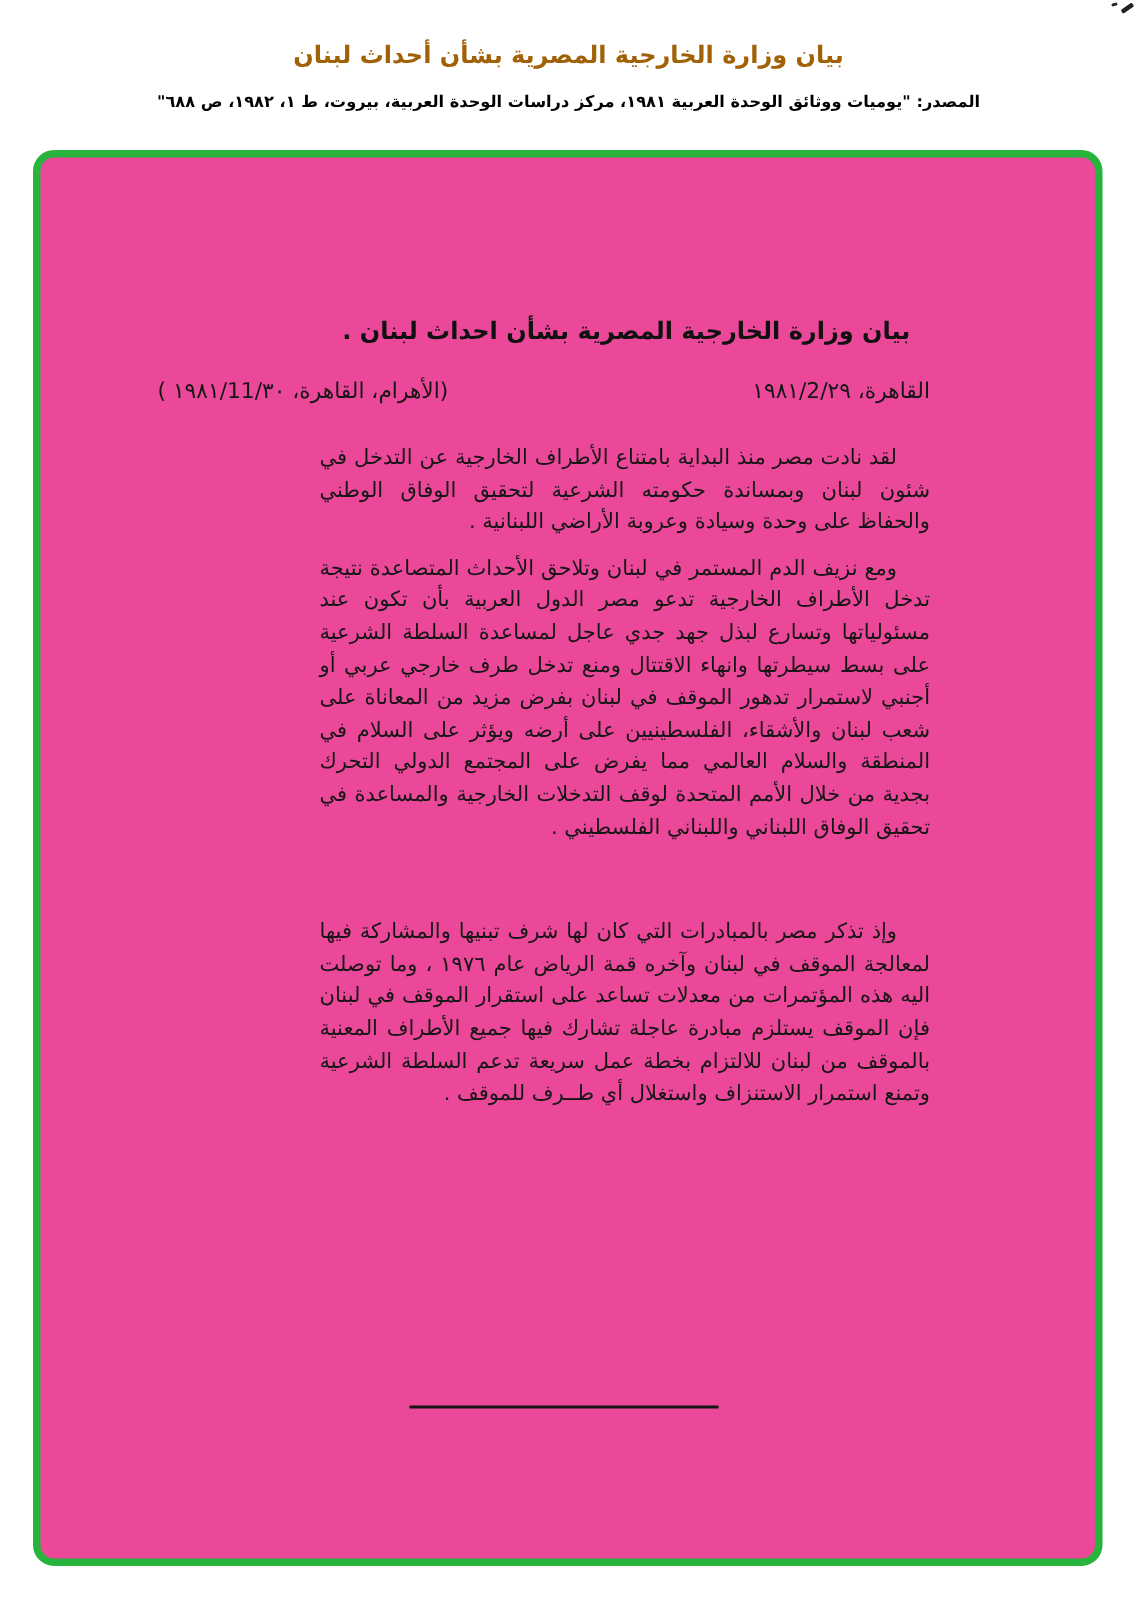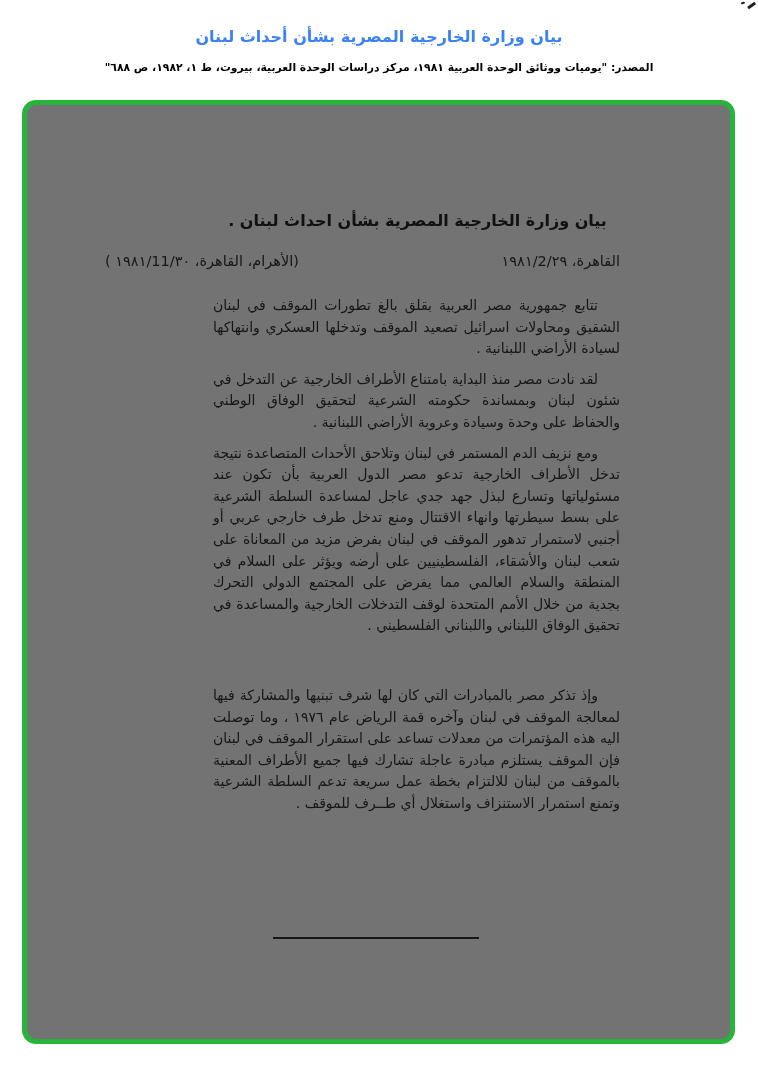--- a/index.html
+++ b/index.html
@@ -10,39 +10,39 @@
   html,body{margin:0;padding:0;}
   body{
     width:758px;height:1078px;position:relative;overflow:hidden;
     background:#ffffff;color:var(--ink);
     font-family:"DejaVu Sans","Liberation Sans",sans-serif;
   }
 
   
   .hdr-title{
     position:absolute;top:27px;left:0;right:0;
-    text-align:center;font-size:16px;font-weight:bold;color:#3b82f6;
+    text-align:center;font-size:16px;font-weight:bold;color:#a16207;
     direction:rtl;
   }
   .hdr-source{
     position:absolute;top:61px;left:0;right:0;
     text-align:center;font-size:10.8px;font-weight:bold;color:#000;
     direction:rtl;
   }
 
   
   .artifact{position:absolute;top:1px;right:2px;width:16px;height:12px;}
   .artifact i{position:absolute;display:block;background:#222;border-radius:1px;}
   .artifact i:nth-child(1){width:9px;height:2.6px;right:0;top:3px;transform:rotate(-35deg);}
   .artifact i:nth-child(2){width:4px;height:2.4px;right:11px;top:1px;transform:rotate(-15deg);}
 
   
   .greenbox{
     position:absolute;left:22px;top:100px;width:713px;height:944px;
-    border:5px solid var(--green);border-radius:14px;background:#737373;
+    border:5px solid var(--green);border-radius:14px;background:#ec4899;
   }
 
   .doc-title{
     position:absolute;top:106px;right:110px;width:405px;
     text-align:center;font-weight:bold;font-size:16px;direction:rtl;
     color:#111;
   }
   .dateline{
     position:absolute;top:148px;left:78px;right:110px;
     direction:rtl;display:flex;justify-content:space-between;
@@ -75,20 +75,19 @@
 <div class="greenbox">
 
   <div class="doc-title">بيان وزارة الخارجية المصرية بشأن احداث لبنان .</div>
 
   <div class="dateline">
     <span>القاهرة،  ١٩٨١/2/٢٩</span>
     <span>(الأهرام،  القاهرة،  ١٩٨١/11/٣٠ )</span>
   </div>
 
   <div class="doc-body">
-    <p>تتابع جمهورية مصر العربية بقلق بالغ تطورات الموقف في لبنان الشقيق ومحاولات اسرائيل تصعيد الموقف وتدخلها العسكري وانتهاكها لسيادة الأراضي اللبنانية .</p>
     <p>لقد نادت مصر منذ البداية بامتناع الأطراف الخارجية عن التدخل في شئون لبنان وبمساندة حكومته الشرعية لتحقيق الوفاق الوطني والحفاظ على وحدة وسيادة وعروبة الأراضي اللبنانية .</p>
     <p>ومع نزيف الدم المستمر في لبنان وتلاحق الأحداث المتصاعدة نتيجة تدخل الأطراف الخارجية تدعو مصر الدول العربية بأن تكون عند مسئولياتها وتسارع لبذل جهد جدي عاجل لمساعدة السلطة الشرعية على بسط سيطرتها وانهاء الاقتتال ومنع تدخل طرف خارجي عربي أو أجنبي لاستمرار تدهور الموقف في لبنان بفرض مزيد من المعاناة على شعب لبنان والأشقاء، الفلسطينيين على أرضه ويؤثر على السلام في المنطقة والسلام العالمي مما يفرض على المجتمع الدولي التحرك بجدية من خلال الأمم المتحدة لوقف التدخلات الخارجية والمساعدة في تحقيق الوفاق اللبناني واللبناني الفلسطيني .</p>
     <p>وإذ تذكر مصر بالمبادرات التي كان لها شرف تبنيها والمشاركة فيها لمعالجة الموقف في لبنان وآخره قمة الرياض عام ١٩٧٦ ، وما توصلت اليه هذه المؤتمرات من معدلات تساعد على استقرار الموقف في لبنان فإن الموقف يستلزم مبادرة عاجلة تشارك فيها جميع الأطراف المعنية بالموقف من لبنان للالتزام بخطة عمل سريعة تدعم السلطة الشرعية وتمنع استمرار الاستنزاف واستغلال أي طــرف للموقف .</p>
   </div>
 
   <div class="end-rule"></div>
 </div>
 
 </body></html>

